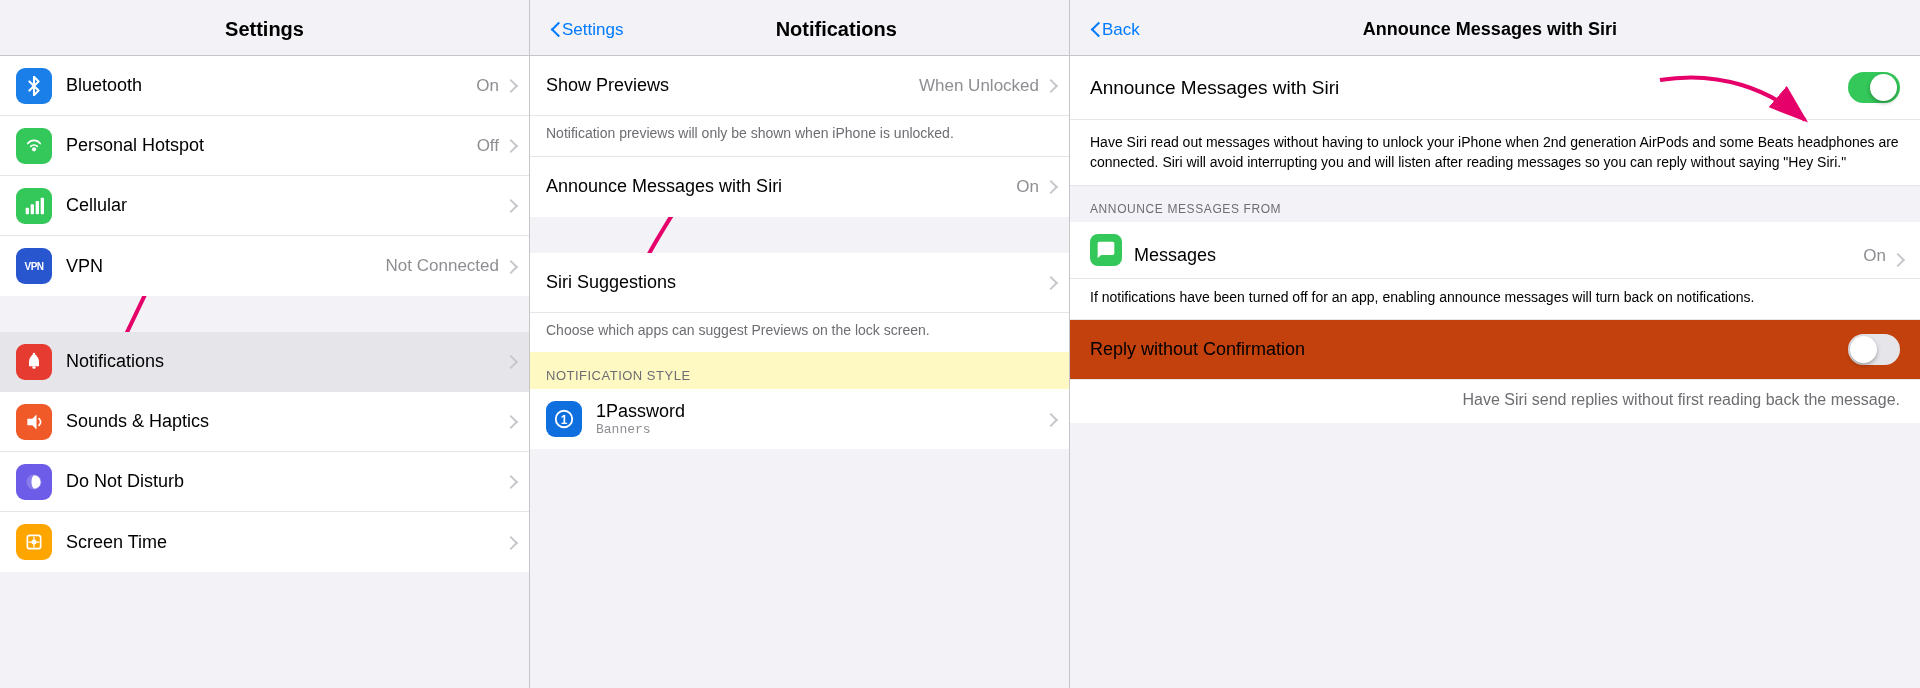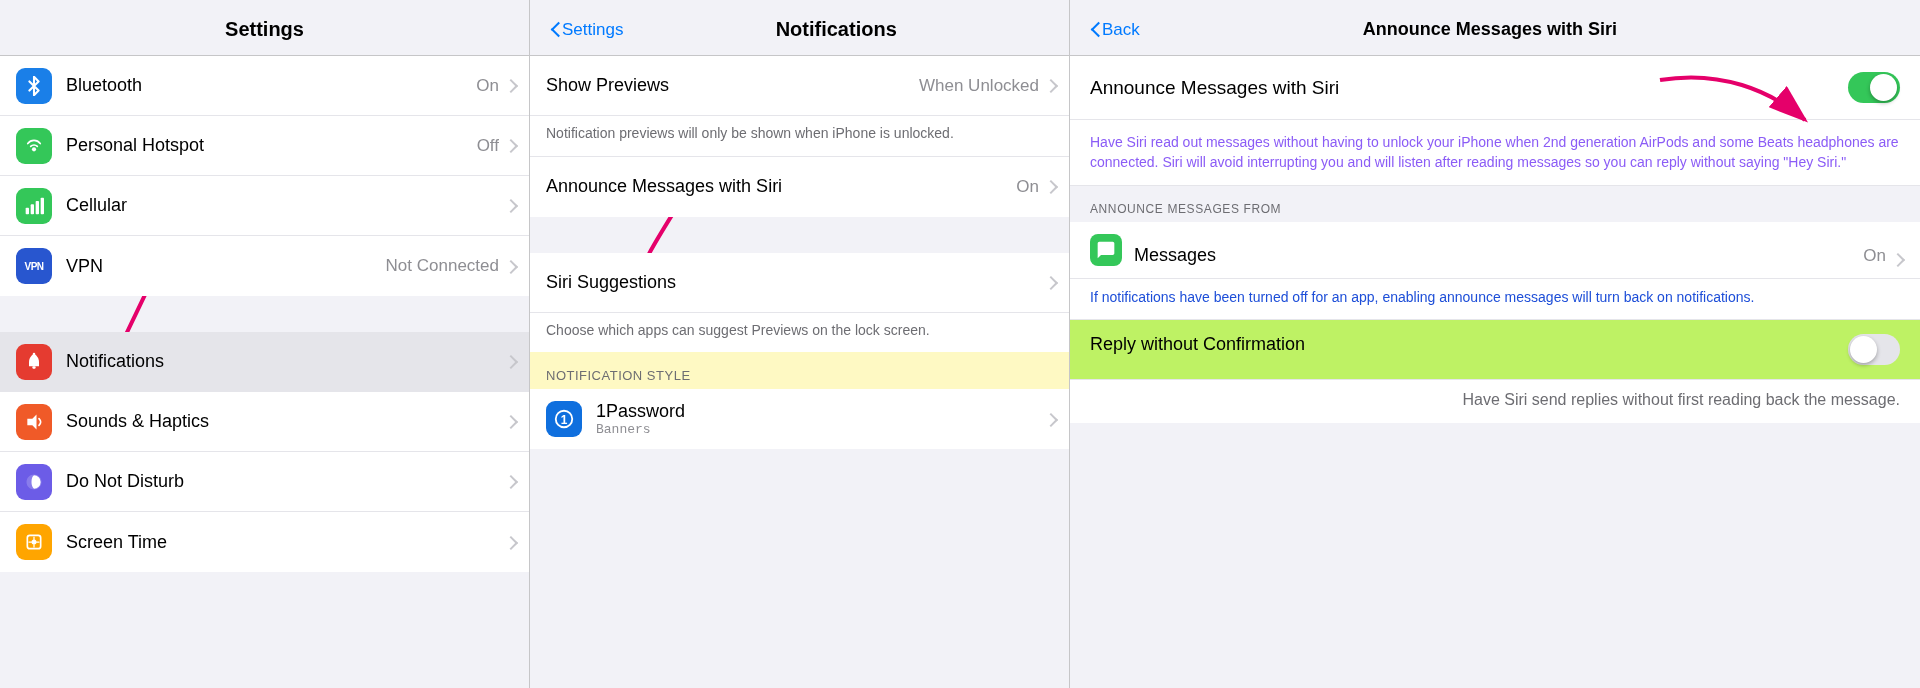--- a/index.html
+++ b/index.html
@@ -210,21 +210,21 @@
 
     .announce-header-label {
       font-size: 19px;
       font-weight: 400;
       color: #000;
       flex: 1;
     }
 
     .announce-description {
       font-size: 14px;
-      color: #8b5cf6;
+      color: #000000;
       padding: 12px 20px;
       background: #fff;
       line-height: 1.45;
       border-bottom: 1px solid #e5e5ea;
     }
 
     .announce-section-label {
       font-size: 12px;
       font-weight: 400;
       color: #6d6d72;
@@ -238,32 +238,32 @@
       display: flex;
       align-items: flex-end;
       padding: 12px 20px;
       background: #fff;
       border-bottom: 1px solid #e5e5ea;
       min-height: 56px;
     }
 
     .announce-from-desc {
       font-size: 14px;
-      color: #1d4ed8;
+      color: #000000;
       padding: 8px 20px 12px;
       background: #fff;
       line-height: 1.45;
       border-bottom: 1px solid #e5e5ea;
     }
 
     .reply-row {
       display: flex;
-      align-items: flex-start;
+      align-items: center;
       padding: 14px 20px;
-      background: #bef264;
+      background: #c2410c;
       border-bottom: 1px solid #e5e5ea;
       min-height: 56px;
     }
 
     .reply-desc {
       font-size: 16px;
       color: #6d6d72;
       padding: 8px 20px 12px;
       background: #fff;
       line-height: 1.45;

